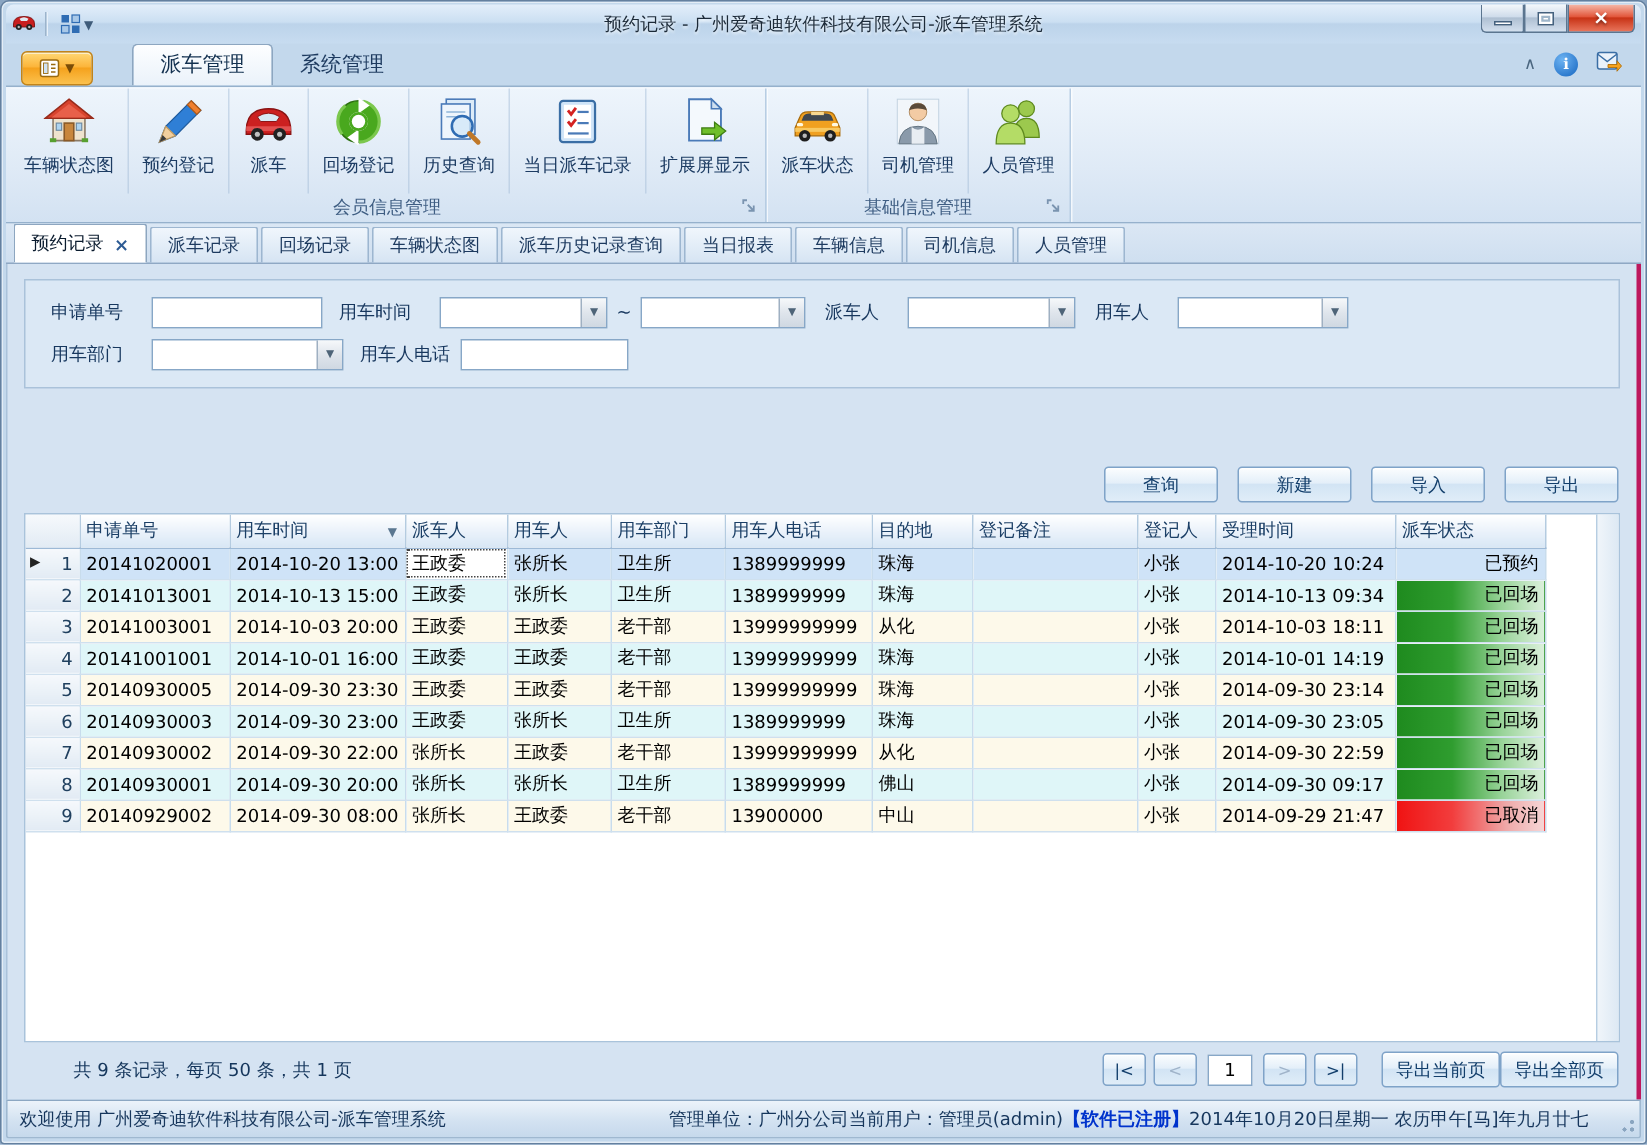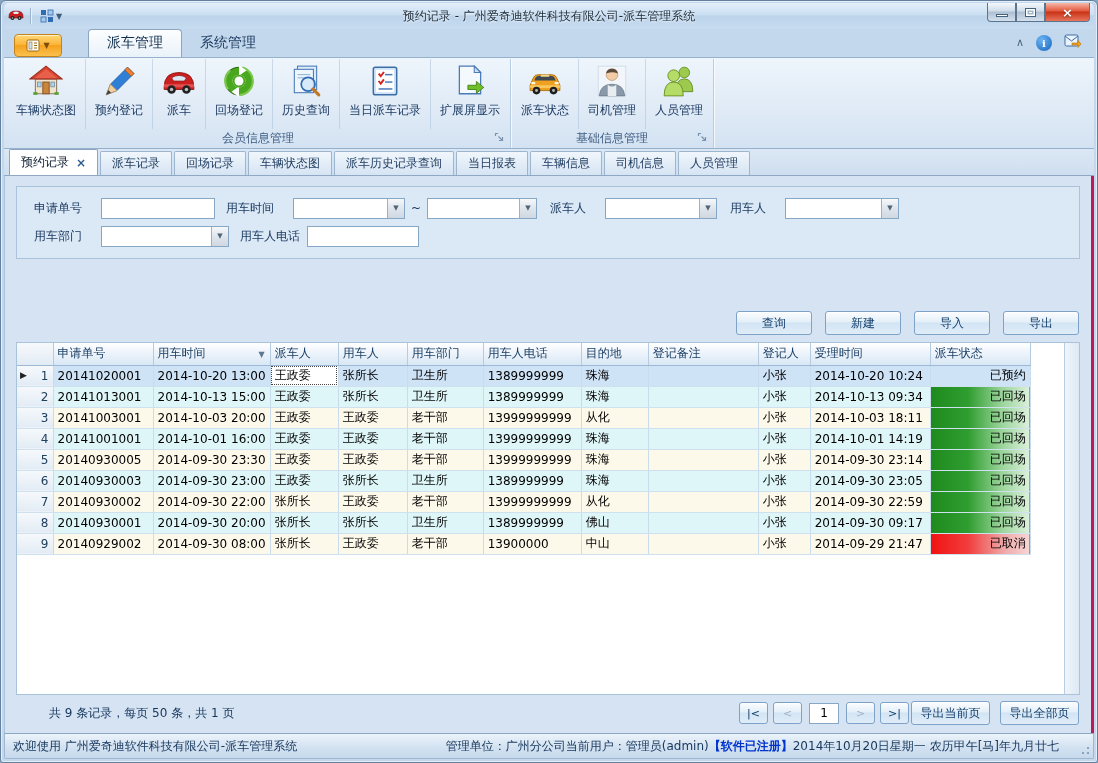--- a/index.html
+++ b/index.html
@@ -112,21 +112,21 @@
   .sort-caret { position:absolute; right:5px; top:7px; font-size:8px; color:#5b7priv; color:#5b7791; }
   .scroll-strip { width:15px; border-left:1px solid #b6cde2; background:linear-gradient(90deg,#f0f5fa,#dde9f4); }
 
   .footer-row { height:34px; display:flex; align-items:center; padding:4px 1px 2px; }
   .summary { font-size:12px; color:#15365c; margin-left:32px; }
   .pager { margin-left:auto; display:flex; align-items:center; gap:5px; }
   .pbtn { width:29px; height:22px; font-size:11px; }
   .pbtn.disabled { color:#9fb3c9; }
   .page-input { width:30px; height:21px; border:1px solid #87a7c7; text-align:center; font-size:12px;
     font-family:inherit; margin:0 2px; }
-  .export-btns { display:flex; gap:10px; margin-left:2px; }
+  .export-btns { display:flex; margin-left:16px; }
   .btn.wexp { width:79px; }
 
   
   .statusbar { height:26px; display:flex; align-items:center; font-size:12px; color:#16365c;
     background:linear-gradient(#ecf3fa,#d3e2f1 55%,#c6d9ec); border:1px solid #9fb8d0; border-top-color:#8ca7c2;
     padding:0 8px; position:relative; border-radius:0 0 2px 2px; }
   .sb-right { margin-left:auto; display:flex; align-items:center; margin-right:26px; }
   .license-link { color:#0033cc; font-weight:bold; }
   .grip { position:absolute; right:3px; bottom:3px; width:12px; height:12px;
     background:

